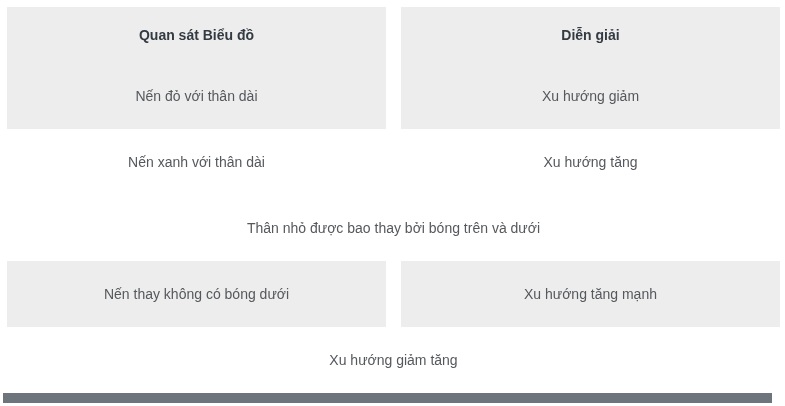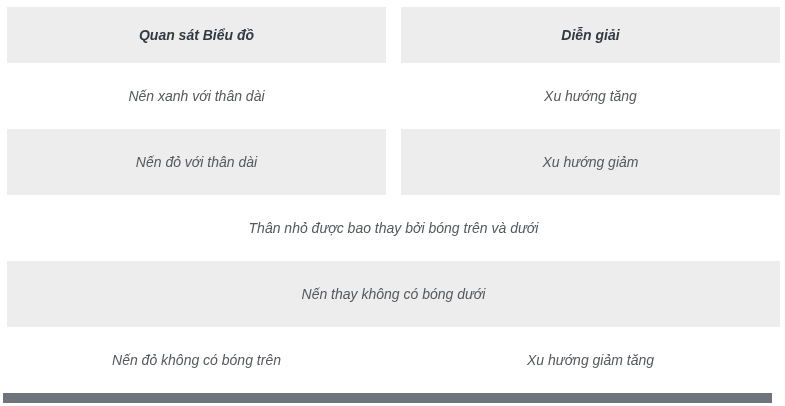--- a/index.html
+++ b/index.html
@@ -18,21 +18,20 @@
   }
   .table-wrap {
     position: absolute;
     top: 7px;
     left: 7px;
     width: 773px;
   }
   .trow {
     display: flex;
     gap: 15px;
-    font-style: italic;
   }
   .cell {
     flex: 1 1 0;
     display: flex;
     align-items: center;
     justify-content: center;
     text-align: center;
     height: 66px;
     padding: 0 24px;
     font-size: 14px;
@@ -68,40 +67,40 @@
 
 <div class="page">
 
   <div class="table-wrap">
 
     <div class="trow header striped">
       <div class="cell">Quan sát Biểu đồ</div>
       <div class="cell">Diễn giải</div>
     </div>
 
+    <div class="trow striped">
+      <div class="cell">Nến đỏ với thân dài</div>
+      <div class="cell">Xu hướng giảm</div>
+    </div>
+
     <div class="trow">
       <div class="cell">Nến xanh với thân dài</div>
       <div class="cell">Xu hướng tăng</div>
-    </div>
-
-    <div class="trow striped">
-      <div class="cell">Nến đỏ với thân dài</div>
-      <div class="cell">Xu hướng giảm</div>
     </div>
 
     <div class="trow">
       <div class="cell">Thân nhỏ được bao thay bởi bóng trên và dưới</div>
     </div>
 
     <div class="trow striped">
       <div class="cell">Nến thay không có bóng dưới</div>
+      <div class="cell">Xu hướng tăng mạnh</div>
     </div>
 
     <div class="trow">
-      <div class="cell">Nến đỏ không có bóng trên</div>
       <div class="cell">Xu hướng giảm tăng</div>
     </div>
 
   </div>
 
   <div class="scrollbar-track">
     <div class="scrollbar-thumb"></div>
   </div>
 
 </div>

